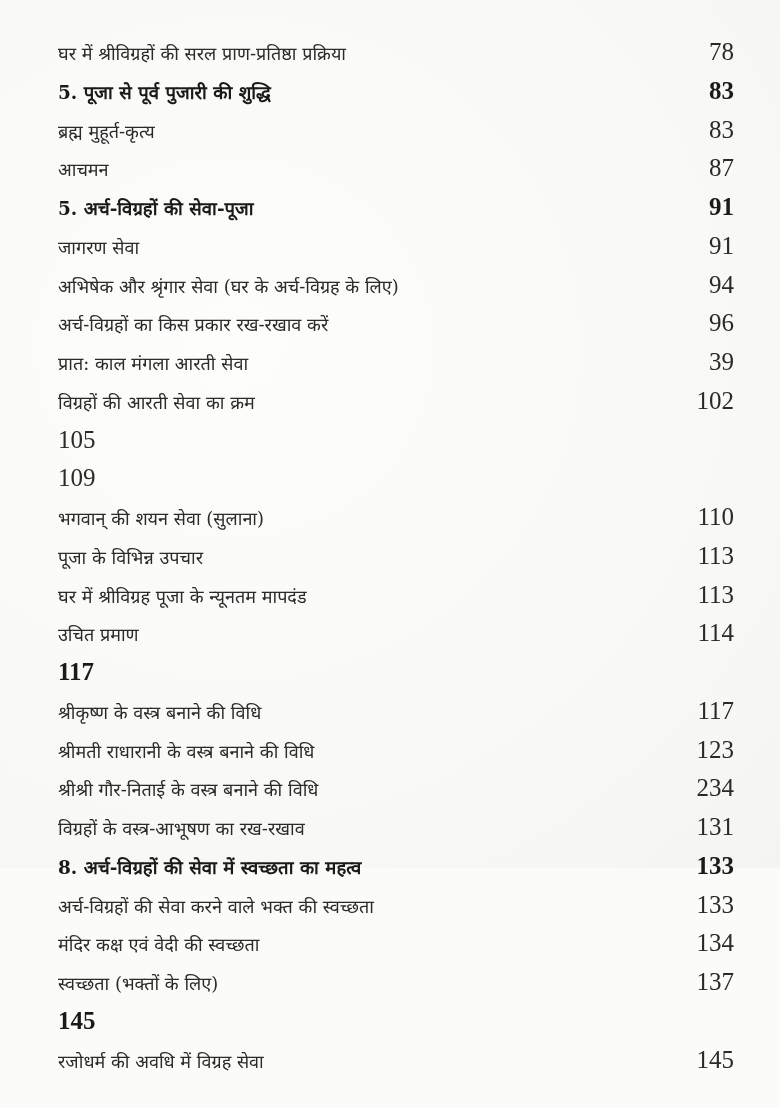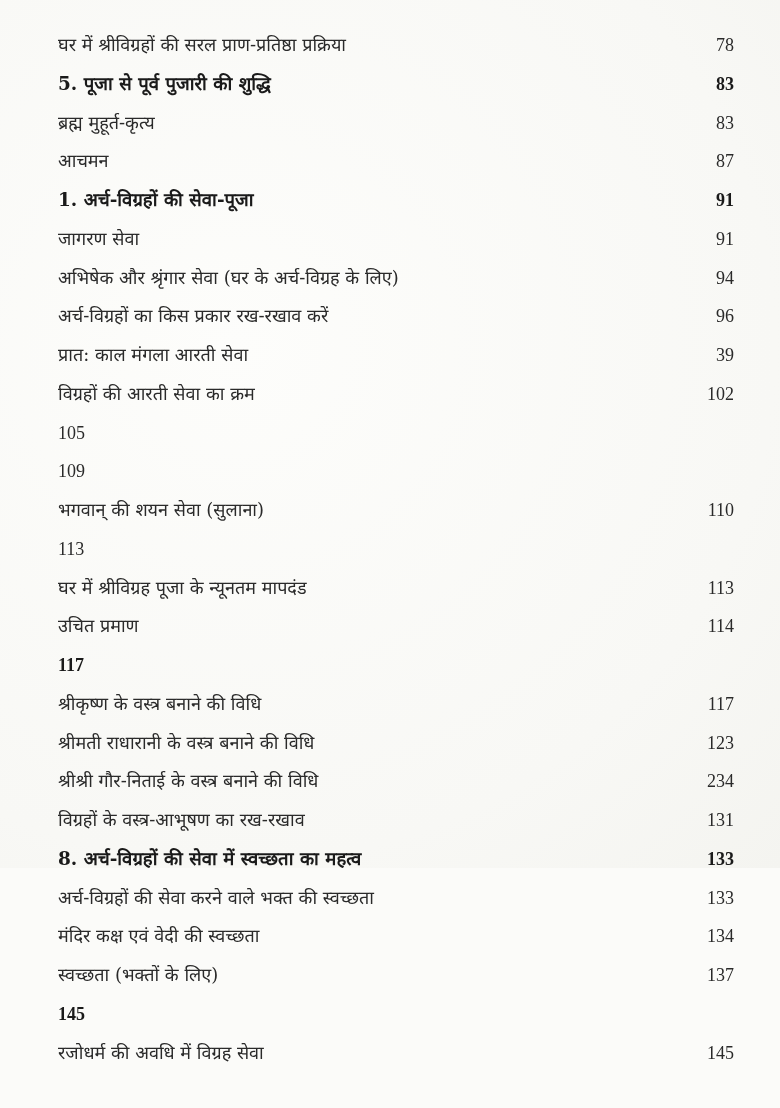--- a/index.html
+++ b/index.html
@@ -36,22 +36,23 @@
       height: 38.75px;
       line-height: 38.75px;
       font-size: 18px;
       white-space: nowrap;
     }
     .row .title {
       letter-spacing: 0;
     }
     .row .page-num {
       font-family: "Liberation Serif", "DejaVu Serif", serif;
-      font-size: 18px;
+      font-size: 25px;
       text-align: right;
+      margin-top: 7px;
     }
     .row.chapter .title,
     .row.chapter .page-num {
       font-weight: bold;
       color: #1a1a1a;
     }
     .row.chapter .title {
       font-size: 18.5px;
       text-align: center;
     }
@@ -72,21 +73,21 @@
     </div>
     <div class="row section">
       <span class="title">ब्रह्म मुहूर्त-कृत्य</span>
       <span class="page-num">83</span>
     </div>
     <div class="row section">
       <span class="title">आचमन</span>
       <span class="page-num">87</span>
     </div>
     <div class="row chapter">
-      <span class="title">1. अर्च-विग्रहों की सेवा-पूजा</span>
+      <span class="title">5. अर्च-विग्रहों की सेवा-पूजा</span>
       <span class="page-num">91</span>
     </div>
     <div class="row section">
       <span class="title">जागरण सेवा</span>
       <span class="page-num">91</span>
     </div>
     <div class="row section">
       <span class="title">अभिषेक और श्रृंगार सेवा (घर के अर्च-विग्रह के लिए)</span>
       <span class="page-num">94</span>
     </div>
@@ -106,20 +107,21 @@
       <span class="page-num">105</span>
     </div>
     <div class="row section">
       <span class="page-num">109</span>
     </div>
     <div class="row section">
       <span class="title">भगवान् की शयन सेवा (सुलाना)</span>
       <span class="page-num">110</span>
     </div>
     <div class="row section">
+      <span class="title">पूजा के विभिन्न उपचार</span>
       <span class="page-num">113</span>
     </div>
     <div class="row section">
       <span class="title">घर में श्रीविग्रह पूजा के न्यूनतम मापदंड</span>
       <span class="page-num">113</span>
     </div>
     <div class="row section">
       <span class="title">उचित प्रमाण</span>
       <span class="page-num">114</span>
     </div>

